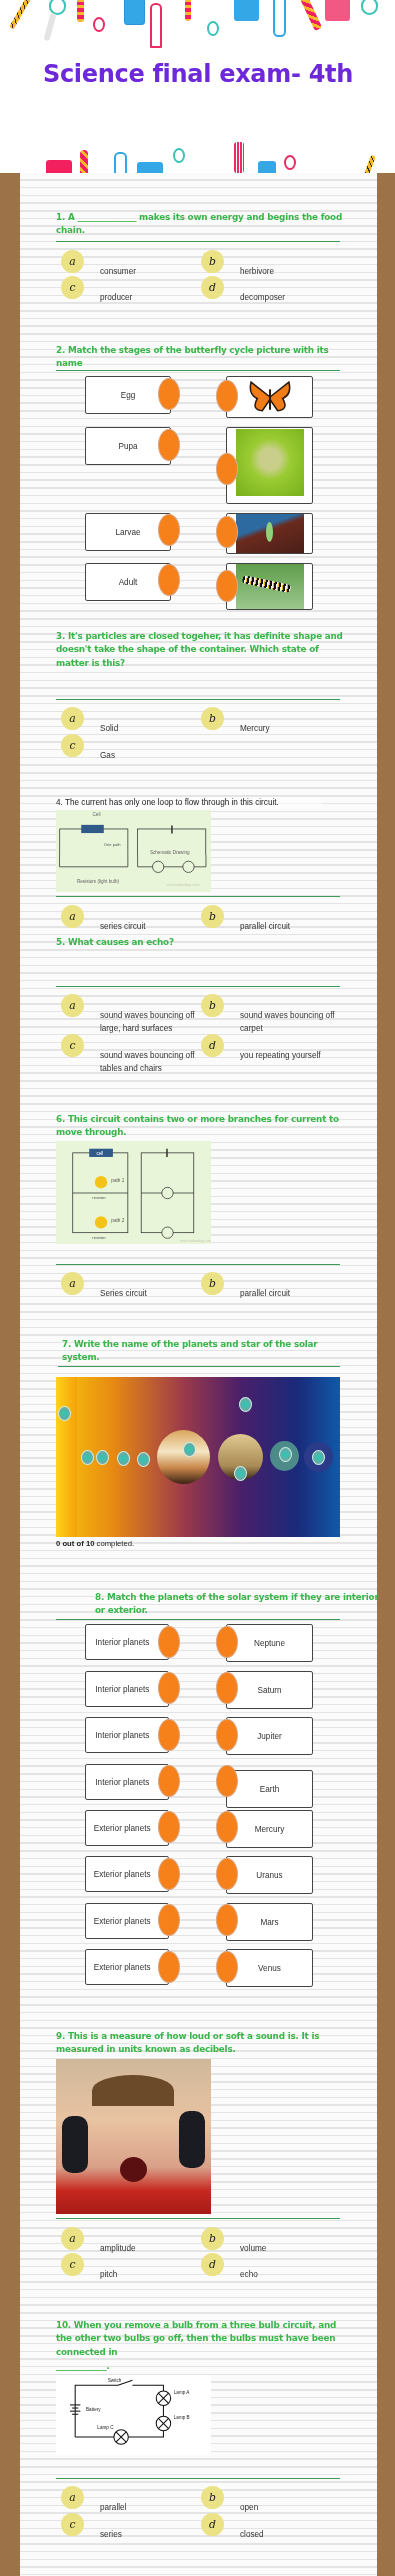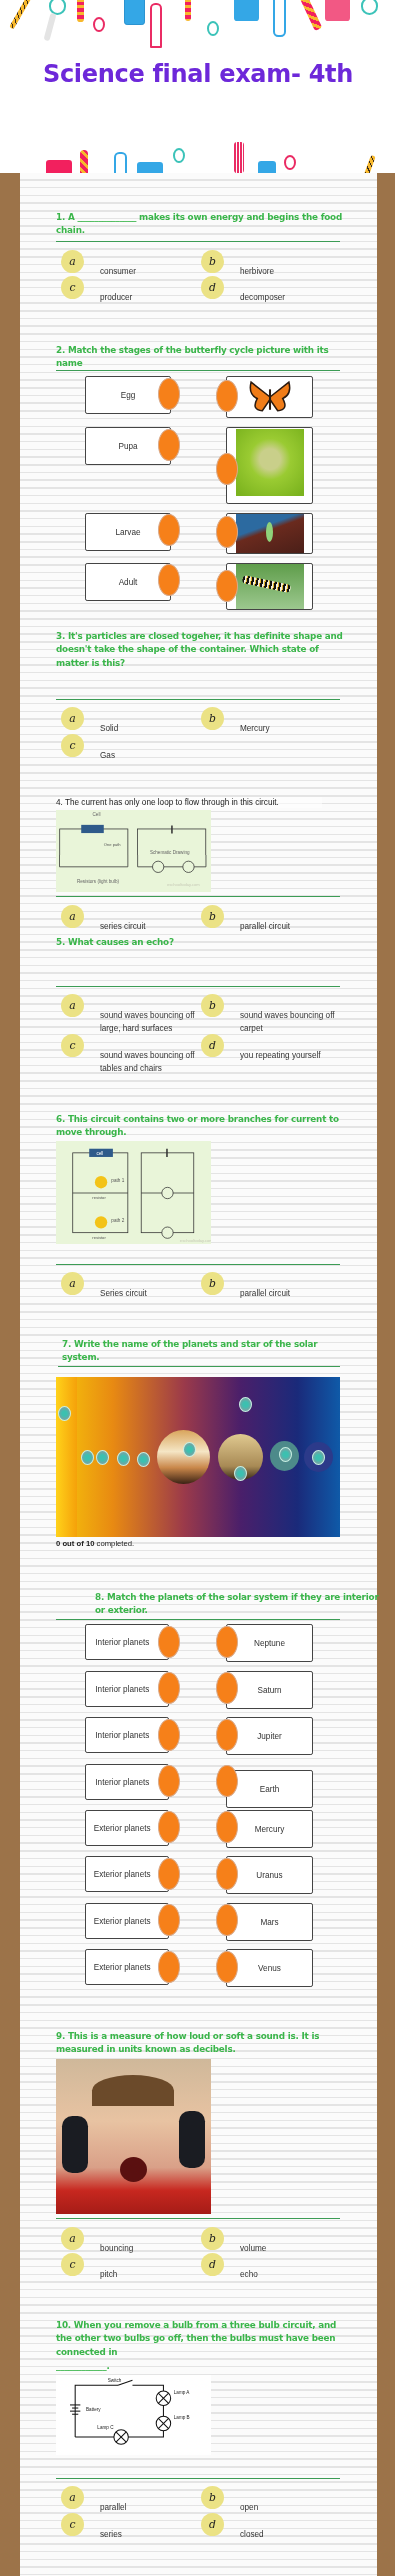--- a/index.html
+++ b/index.html
@@ -281,21 +281,21 @@
 <div class="q-head" style="top:2030px;width:289px;">9. This is a measure of how loud or soft a sound is.  It is measured in units known as decibels.</div>
 <div class="img" style="left:56px;top:2059px;width:155px;height:155px;background:linear-gradient(180deg,#cfb89a 0%,#e8c3a2 40%,#d9a088 70%,#c7271f 85%,#a51c17 100%);">
   <div style="position:absolute;left:36px;top:15.5px;width:82px;height:31px;border-radius:50% 50% 0 0;background:#6b4a2a;"></div>
   <div style="position:absolute;left:6.2px;top:57px;width:26px;height:57px;border-radius:10.3px;background:#1a1c22;"></div>
   <div style="position:absolute;left:123px;top:52px;width:26px;height:57px;border-radius:10.3px;background:#1a1c22;"></div>
   <div style="position:absolute;left:64px;top:98px;width:27px;height:25px;border-radius:50%;background:#5a1010;"></div>
 </div>
 <div class="sep" style="top:2218px;"></div>
 <div class="opt" style="left:61px;top:2227px;">
     <div class="bubble">a</div>
-    <div class="txt">bouncing</div>
+    <div class="txt">amplitude</div>
   </div>
 <div class="opt" style="left:201px;top:2227px;">
     <div class="bubble">b</div>
     <div class="txt">volume</div>
   </div>
 <div class="opt" style="left:61px;top:2253px;">
     <div class="bubble">c</div>
     <div class="txt">pitch</div>
   </div>
 <div class="opt" style="left:201px;top:2253px;">

